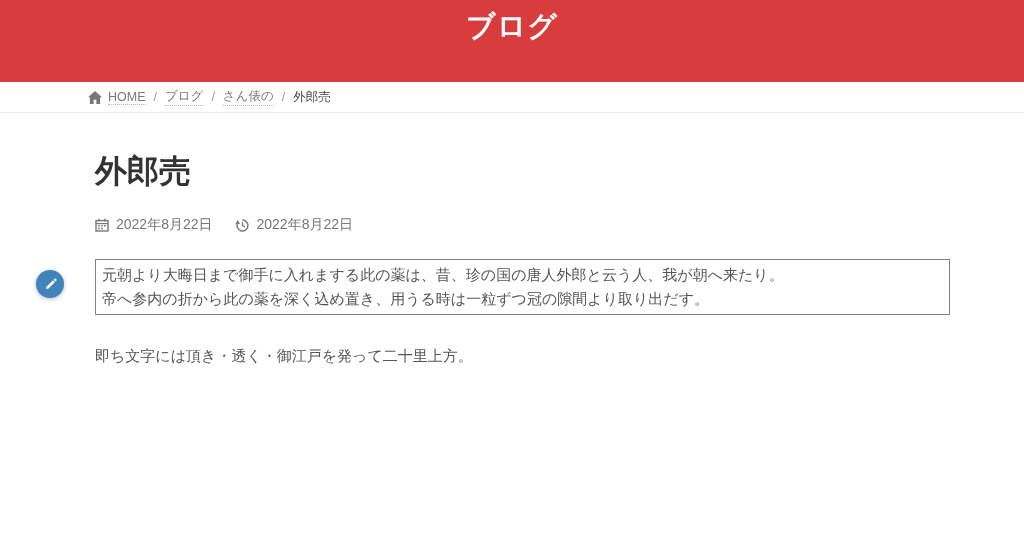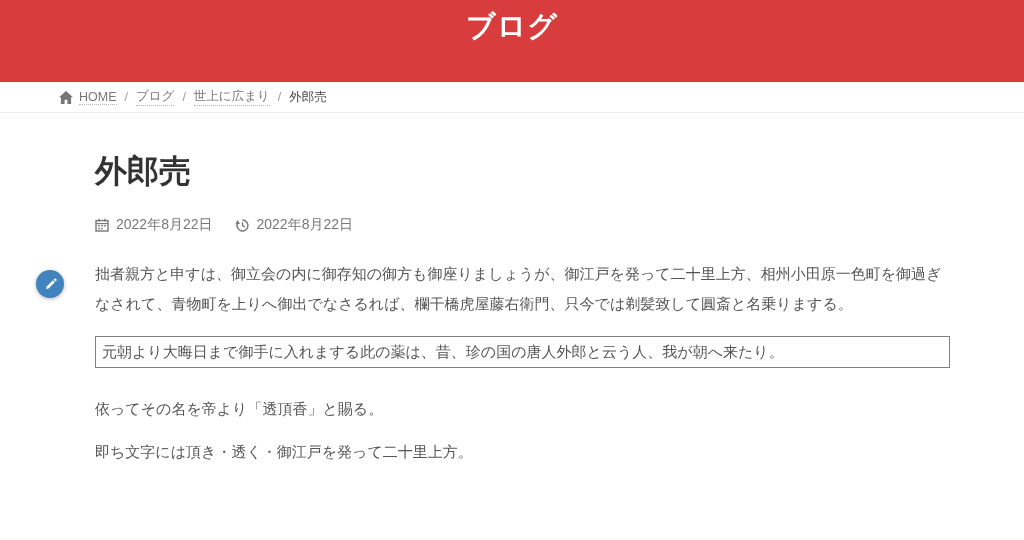--- a/index.html
+++ b/index.html
@@ -27,21 +27,21 @@
     letter-spacing: 1px;
   }
 
   
   .breadcrumb-bar {
     height: 31px;
     background: #fff;
     border-bottom: 1px solid #ececec;
     display: flex;
     align-items: center;
-    padding-left: 59px;
+    padding-left: 88px;
     font-size: 12.5px;
     color: var(--breadcrumb-text, #777);
   }
   .breadcrumb-bar .home-icon { margin-right: 6px; display: inline-flex; }
   .crumb-link {
     color: var(--breadcrumb-text, #777);
     text-decoration: none;
     border-bottom: 1px dotted #b5b5b5;
     cursor: pointer;
   }
@@ -107,21 +107,21 @@
 <nav class="breadcrumb-bar">
   <span class="home-icon">
     <svg width="14" height="13" viewBox="0 0 14 13">
         <path d="M7 0 L14 6.2 H12.1 V13 H8.4 V8.8 H5.6 V13 H1.9 V6.2 H0 Z" fill="#777"></path>
       </svg>
   </span>
   <a class="crumb-link">HOME</a>
   <span class="crumb-sep">/</span>
   <a class="crumb-link">ブログ</a>
   <span class="crumb-sep">/</span>
-  <a class="crumb-link">世上に広まり</a>
+  <a class="crumb-link">さん俵の</a>
   <span class="crumb-sep">/</span>
   <span class="crumb-current">外郎売</span>
 </nav>
 
 <main class="content">
 
   <div class="edit-button">
     <span style="display:inline-flex;">
       <svg width="15" height="15" viewBox="0 0 16 16">
         <path d="M3.2 12.9 L3.9 10.2 L10.6 3.5 L12.6 5.5 L5.9 12.2 Z" fill="#fff"></path>
@@ -158,23 +158,22 @@
             <polygon points="0.4,6.6 5.4,6.0 2.6,2.0" fill="#777"></polygon>
             <polyline points="8,4.6 8,8.2 10.6,9.4" fill="none" stroke="#777" stroke-width="1.4"></polyline>
           </svg>
         </span>
         <span>2022年8月22日</span>
       </span>
 
     </div>
 
     <div class="post-body">
-      <p>拙者親方と申すは、御立会の内に御存知の御方も御座りましょうが、御江戸を発って二十里上方、相州小田原一色町を御過ぎなされて、青物町を上りへ御出でなさるれば、欄干橋虎屋藤右衛門、只今では剃髪致して圓斎と名乗りまする。</p>
 
       <div class="post-text-box">
         <div>元朝より大晦日まで御手に入れまする此の薬は、昔、珍の国の唐人外郎と云う人、我が朝へ来たり。</div>
+        <div>帝へ参内の折から此の薬を深く込め置き、用うる時は一粒ずつ冠の隙間より取り出だす。</div>
       </div>
 
-      <p>依ってその名を帝より「透頂香」と賜る。</p>
       <p>即ち文字には頂き・透く・御江戸を発って二十里上方。</p>
     </div>
   </article>
 </main>
 
 </body></html>

